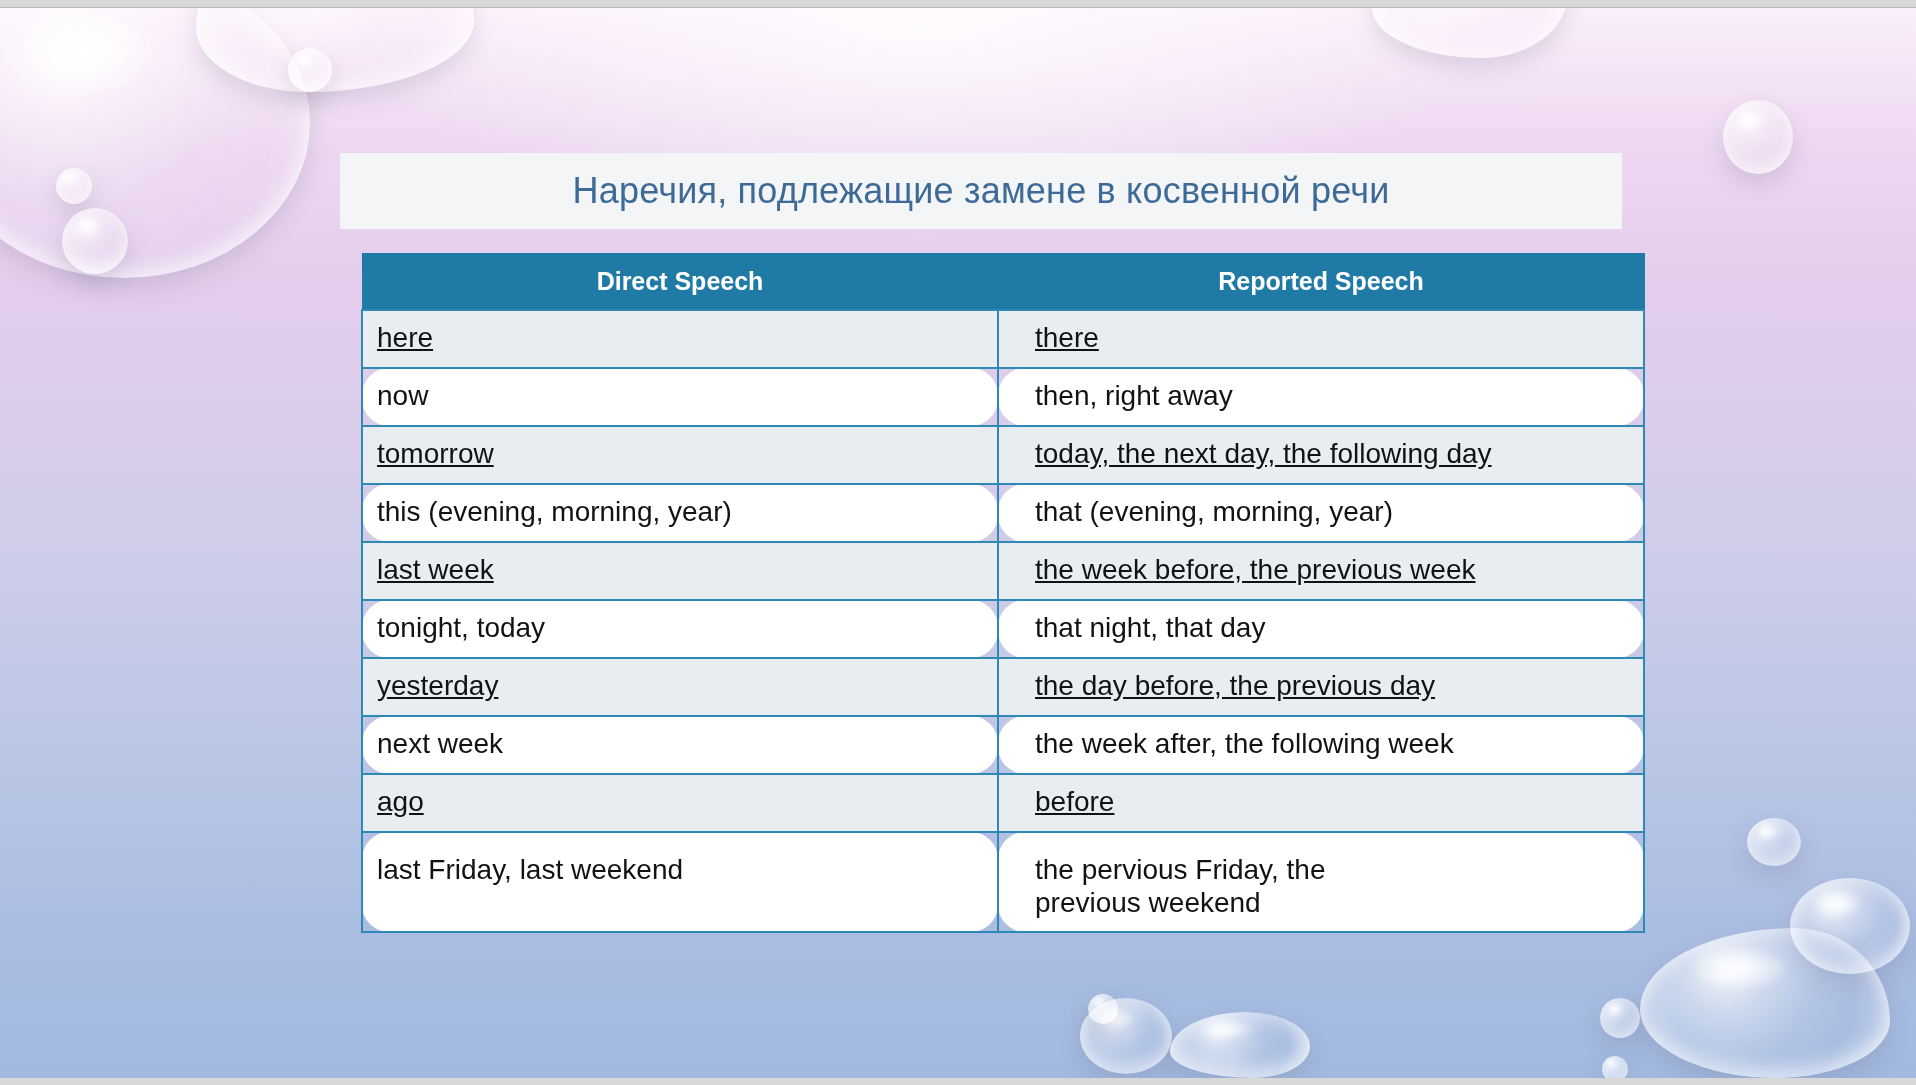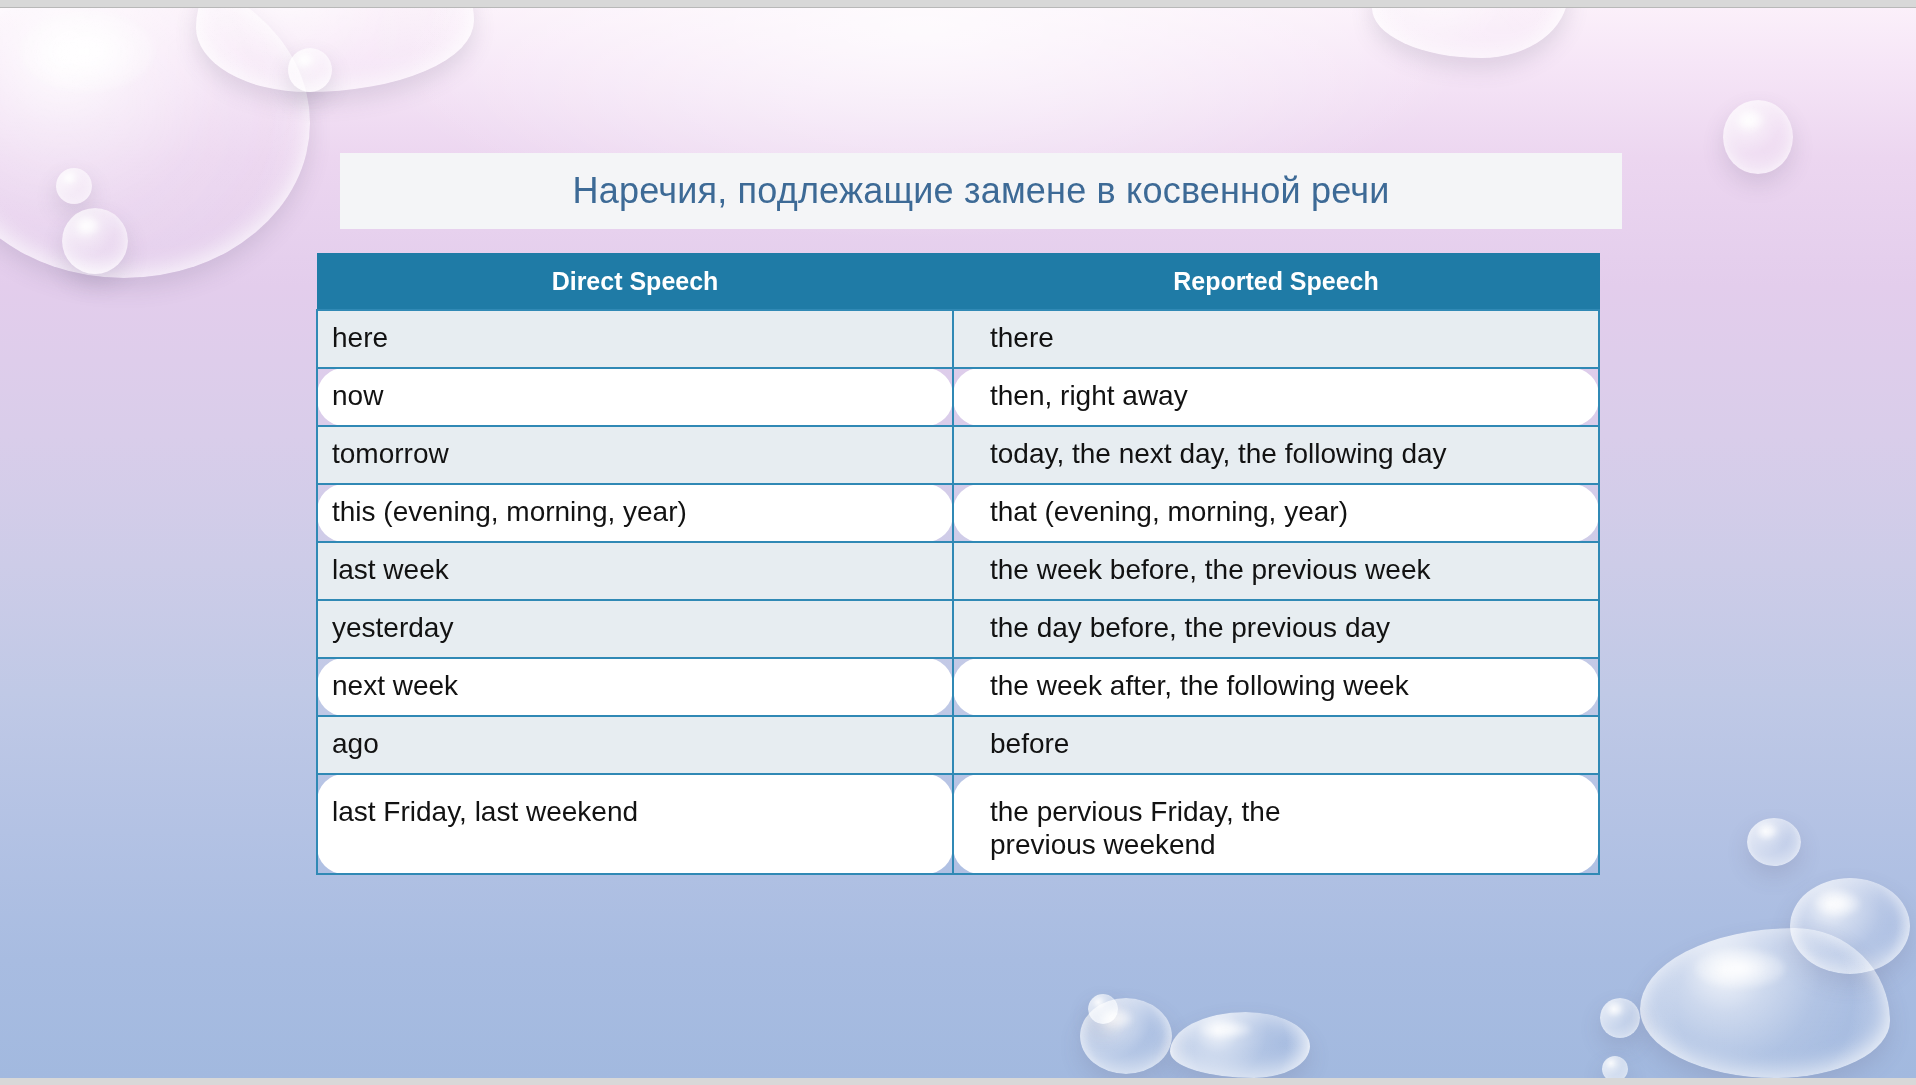--- a/index.html
+++ b/index.html
@@ -111,21 +111,21 @@
     letter-spacing:.2px;
     white-space:nowrap;
   }
 
   
   #table-wrap {
     position:absolute;
     left:316px; top:245px;
     width:1282px;
   }
-  table { border-collapse:collapse; width:100%; table-layout:fixed; }
+  table { border-collapse:collapse; width:100%; table-layout:fixed;margin-left:45px; }
   col.c-direct   { width:636px; }
   col.c-reported { width:646px; }
 
   thead th {
     background:#1f7ba6;
     color:#ffffff;
     font-size:25px;
     font-weight:bold;
     height:56px;
     text-align:center;
@@ -135,21 +135,21 @@
   tbody td {
     font-size:28px;
     color:#121212;
     border:2px solid #3089b5;
     padding:6px 0 8px 14px;
     height:58px;
     vertical-align:middle;
     line-height:1.18;
   }
   tbody td.col2 { padding-left:36px; }
-  tbody tr.odd  td { background:#e7edf1; }
+  tbody tr.odd  td { background:#e7edf1;text-decoration:underline; }
   tbody tr.even td { background:#ffffff;border-radius:27px; }
   tbody tr.tall td { height:100px; vertical-align:top; padding-top:20px; }
   tbody tr.tall td.col2 { padding-right:240px; }
 
   
   #bottom-strip {
     position:absolute; left:0; top:1078px;
     width:1916px; height:7px; background:#d8d8d8;
   }
   #top-strip {
@@ -214,20 +214,24 @@
           <td class="col2">today, the next day, the following day</td>
         </tr>
         <tr class="even">
           <td class="col1">this (evening, morning, year)</td>
           <td class="col2">that (evening, morning, year)</td>
         </tr>
         <tr class="odd">
           <td class="col1">last week</td>
           <td class="col2">the week before, the previous week</td>
         </tr>
+        <tr class="even">
+          <td class="col1">tonight, today</td>
+          <td class="col2">that night, that day</td>
+        </tr>
         <tr class="odd">
           <td class="col1">yesterday</td>
           <td class="col2">the day before, the previous day</td>
         </tr>
         <tr class="even">
           <td class="col1">next week</td>
           <td class="col2">the week after, the following week</td>
         </tr>
         <tr class="odd">
           <td class="col1">ago</td>

